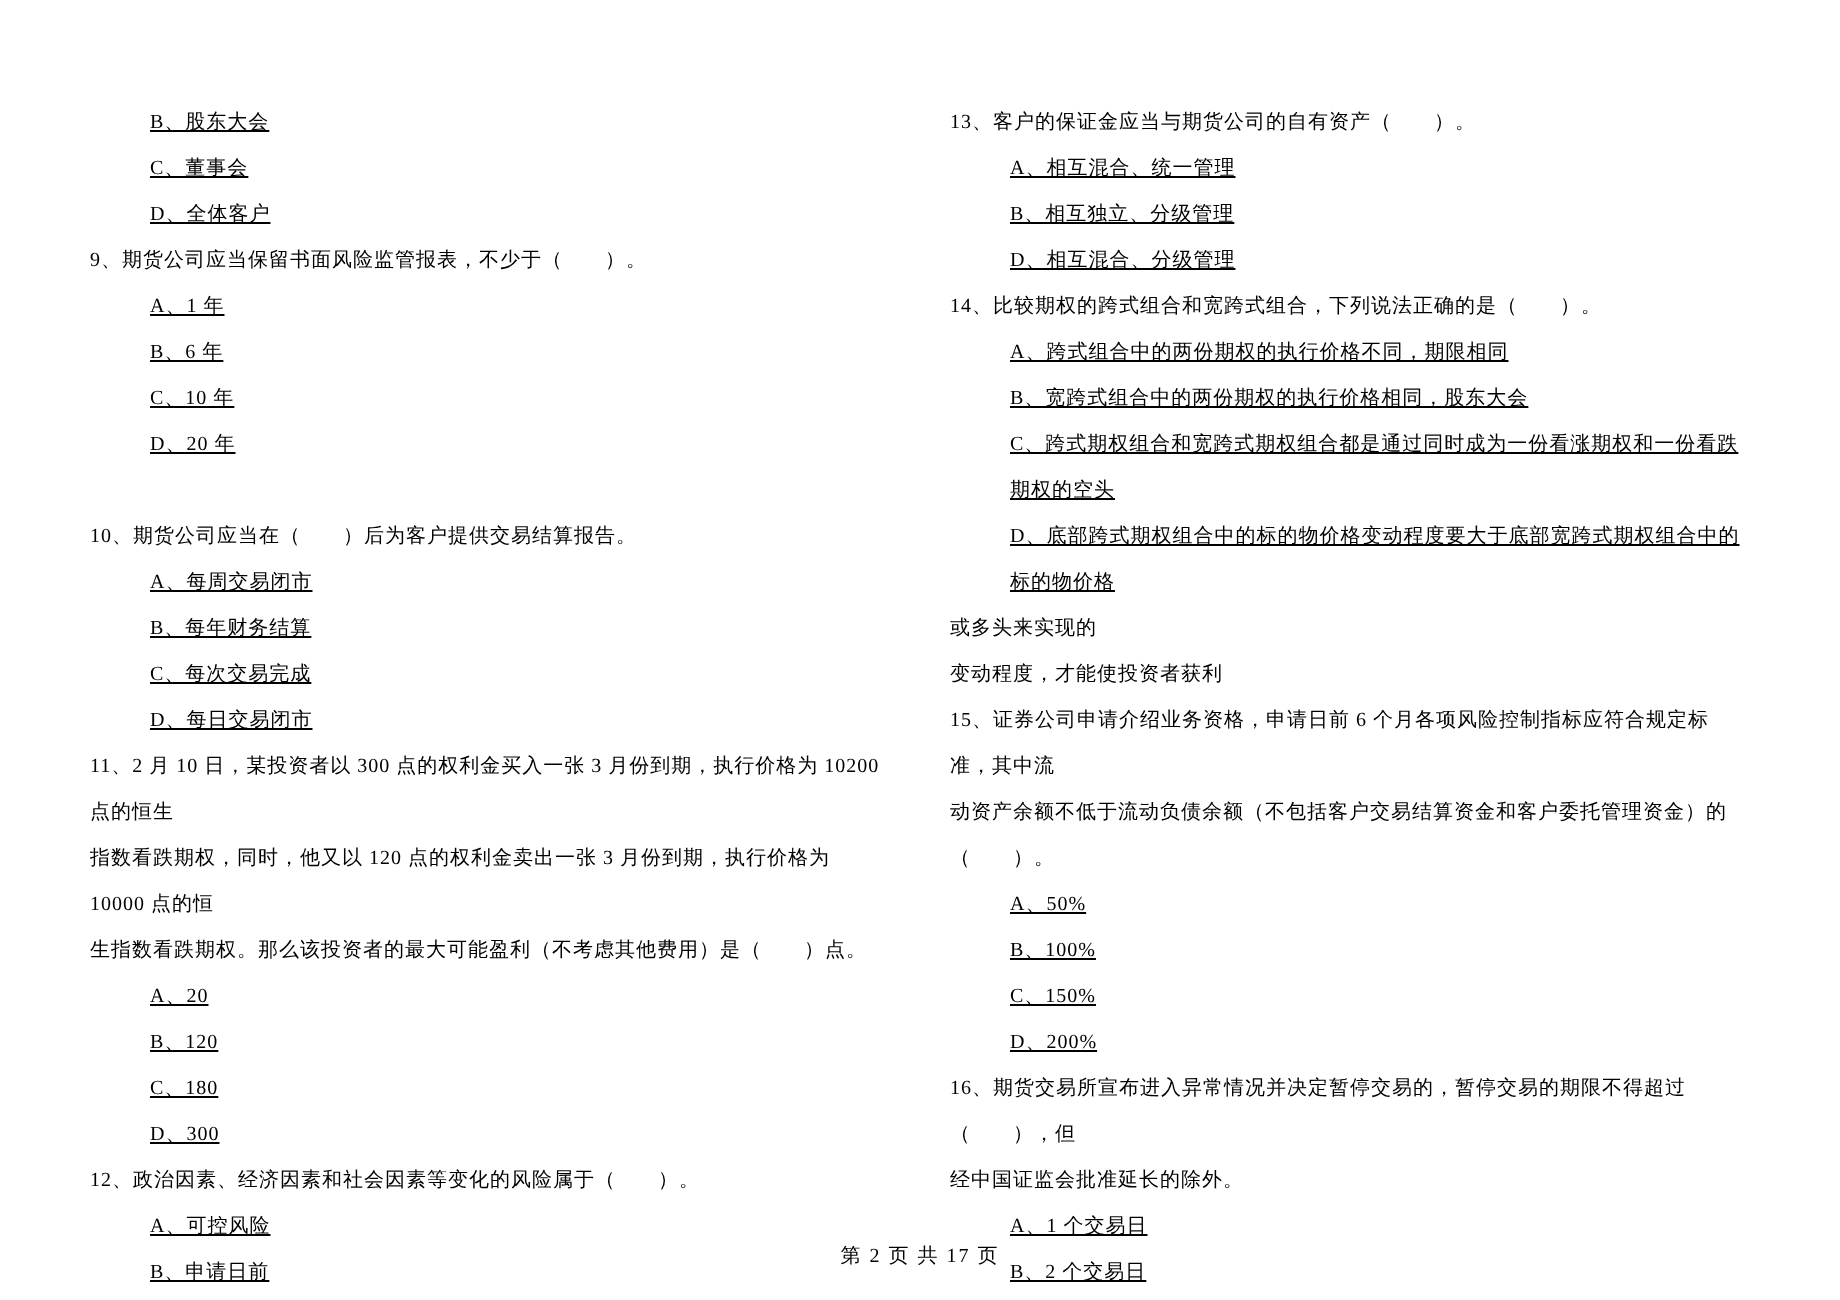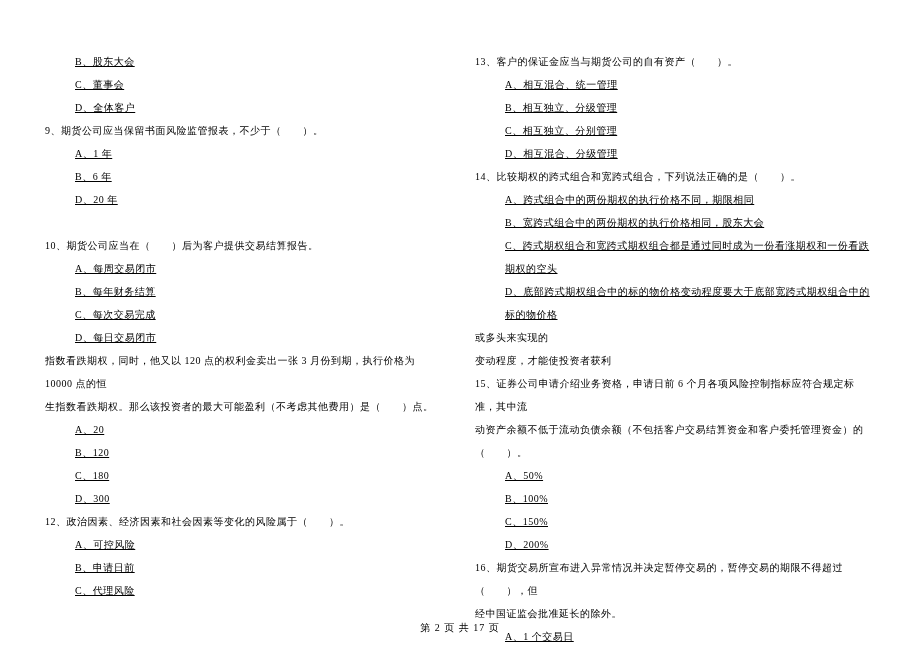--- a/index.html
+++ b/index.html
@@ -51,43 +51,44 @@
 <body>
 
 <div class="page-content">
   <div class="column" id="left-col">
       <div class="line indent-1">B、股东大会</div>
       <div class="line indent-1">C、董事会</div>
       <div class="line indent-1">D、全体客户</div>
       <div class="line indent-q">9、期货公司应当保留书面风险监管报表，不少于（　　）。</div>
       <div class="line indent-1">A、1 年</div>
       <div class="line indent-1">B、6 年</div>
+      <div class="line indent-1">C、10 年</div>
       <div class="line indent-1">D、20 年</div>
       <div class="line indent-q">　</div>
       <div class="line indent-q">10、期货公司应当在（　　）后为客户提供交易结算报告。</div>
       <div class="line indent-1">A、每周交易闭市</div>
       <div class="line indent-1">B、每年财务结算</div>
       <div class="line indent-1">C、每次交易完成</div>
       <div class="line indent-1">D、每日交易闭市</div>
+      <div class="line indent-q">11、2 月 10 日，某投资者以 300 点的权利金买入一张 3 月份到期，执行价格为 10200 点的恒生</div>
       <div class="line indent-q">指数看跌期权，同时，他又以 120 点的权利金卖出一张 3 月份到期，执行价格为 10000 点的恒</div>
       <div class="line indent-q">生指数看跌期权。那么该投资者的最大可能盈利（不考虑其他费用）是（　　）点。</div>
       <div class="line indent-1">A、20</div>
       <div class="line indent-1">B、120</div>
       <div class="line indent-1">C、180</div>
       <div class="line indent-1">D、300</div>
       <div class="line indent-q">12、政治因素、经济因素和社会因素等变化的风险属于（　　）。</div>
       <div class="line indent-1">A、可控风险</div>
       <div class="line indent-1">B、申请日前</div>
       <div class="line indent-1">C、代理风险</div>
     </div>
   <div class="column" id="right-col">
       <div class="line indent-q">13、客户的保证金应当与期货公司的自有资产（　　）。</div>
       <div class="line indent-1">A、相互混合、统一管理</div>
       <div class="line indent-1">B、相互独立、分级管理</div>
-      <div class="line indent-1">C、相互独立、分别管理</div>
       <div class="line indent-1">D、相互混合、分级管理</div>
       <div class="line indent-q">14、比较期权的跨式组合和宽跨式组合，下列说法正确的是（　　）。</div>
       <div class="line indent-1">A、跨式组合中的两份期权的执行价格不同，期限相同</div>
       <div class="line indent-1">B、宽跨式组合中的两份期权的执行价格相同，股东大会</div>
       <div class="line indent-1">C、跨式期权组合和宽跨式期权组合都是通过同时成为一份看涨期权和一份看跌期权的空头</div>
       <div class="line indent-1">D、底部跨式期权组合中的标的物价格变动程度要大于底部宽跨式期权组合中的标的物价格</div>
       <div class="line indent-q">或多头来实现的</div>
       <div class="line indent-q">变动程度，才能使投资者获利</div>
       <div class="line indent-q">15、证券公司申请介绍业务资格，申请日前 6 个月各项风险控制指标应符合规定标准，其中流</div>
       <div class="line indent-q">动资产余额不低于流动负债余额（不包括客户交易结算资金和客户委托管理资金）的（　　）。</div>

